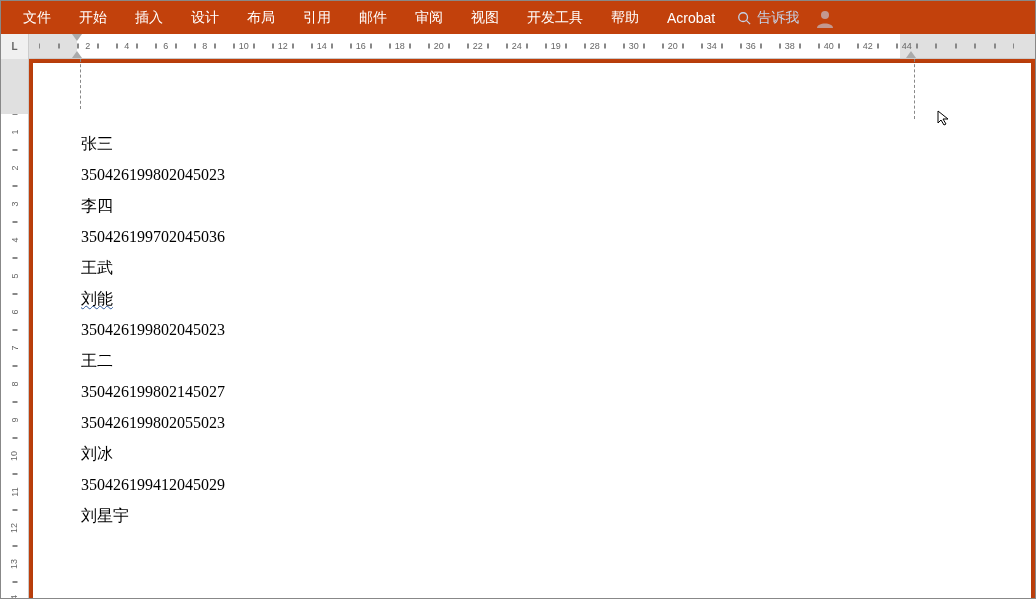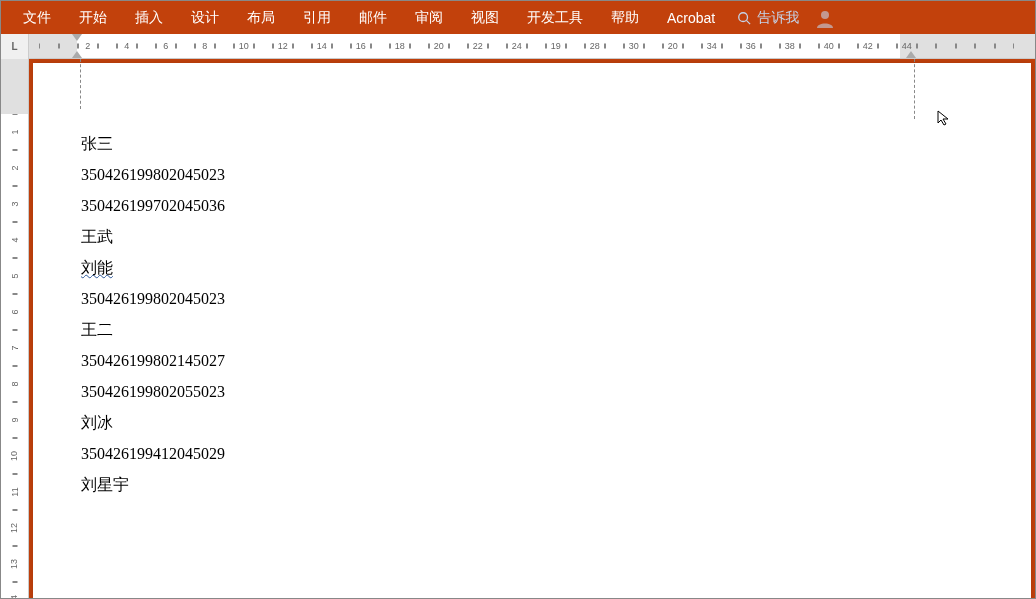--- a/index.html
+++ b/index.html
@@ -381,20 +381,21 @@
           <span>13</span>
         </div>
         <div class="v-ruler-seg">
           <span>14</span>
         </div>
       </div>
   </div>
   <div class="page" id="doc-page">
       <div class="doc-line">张三</div>
       <div class="doc-line">350426199802045023</div>
+      <div class="doc-line">李四</div>
       <div class="doc-line">350426199702045036</div>
       <div class="doc-line">王武</div>
       <div class="doc-line"><span class="squiggle">刘能</span></div>
       <div class="doc-line">350426199802045023</div>
       <div class="doc-line">王二</div>
       <div class="doc-line">350426199802145027</div>
       <div class="doc-line">350426199802055023</div>
       <div class="doc-line">刘冰</div>
       <div class="doc-line">350426199412045029</div>
       <div class="doc-line">刘星宇</div>

